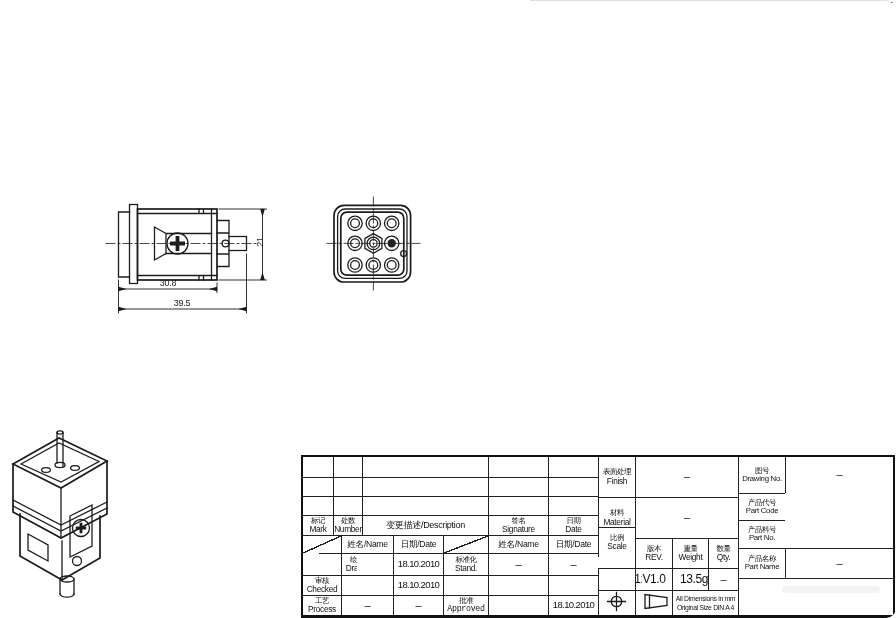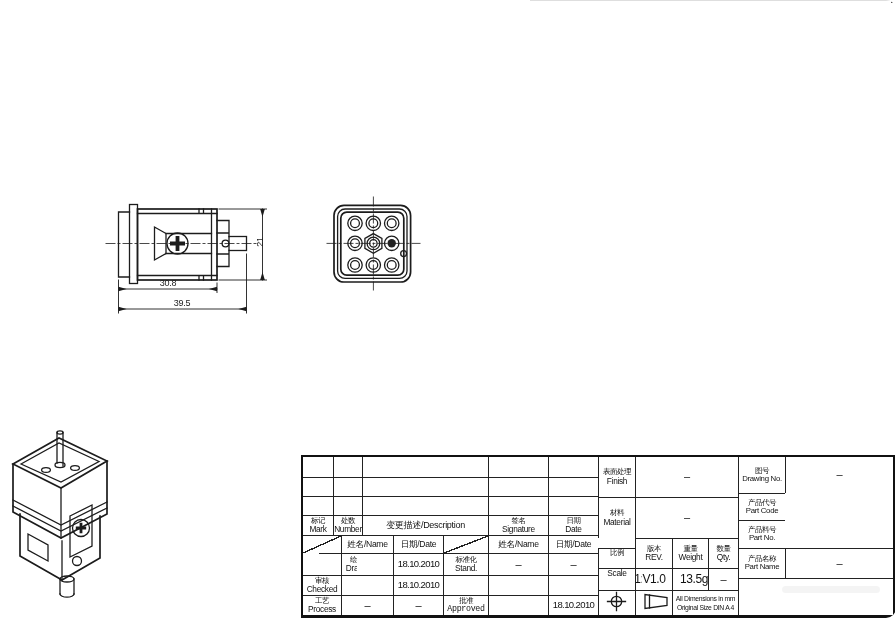--- a/index.html
+++ b/index.html
@@ -264,21 +264,21 @@
       <span class="dash">–</span>
     </div>
     <div class="cell" style="left:295px;top:40px;width:37px;height:41px;">
       <span class="cn">材料</span>
       <span class="en">Material</span>
     </div>
     <div class="cell" style="left:332px;top:40px;width:103px;height:41px;">
       <span class="dash">–</span>
     </div>
 
-    <div class="cell" style="left:295px;top:91px;width:37px;height:30px;justify-content:space-between;">
+    <div class="cell" style="left:295px;top:70px;width:37px;height:30px;">
       <span class="cn">比例</span>
       <span class="en">Scale</span>
     </div>
     <div class="cell" style="left:332px;top:81px;width:37px;height:30px;">
       <span class="cn">版本</span>
       <span class="en">REV.</span>
     </div>
     <div class="cell" style="left:369px;top:81px;width:36px;height:30px;">
       <span class="cn">重量</span>
       <span class="en">Weight</span>

